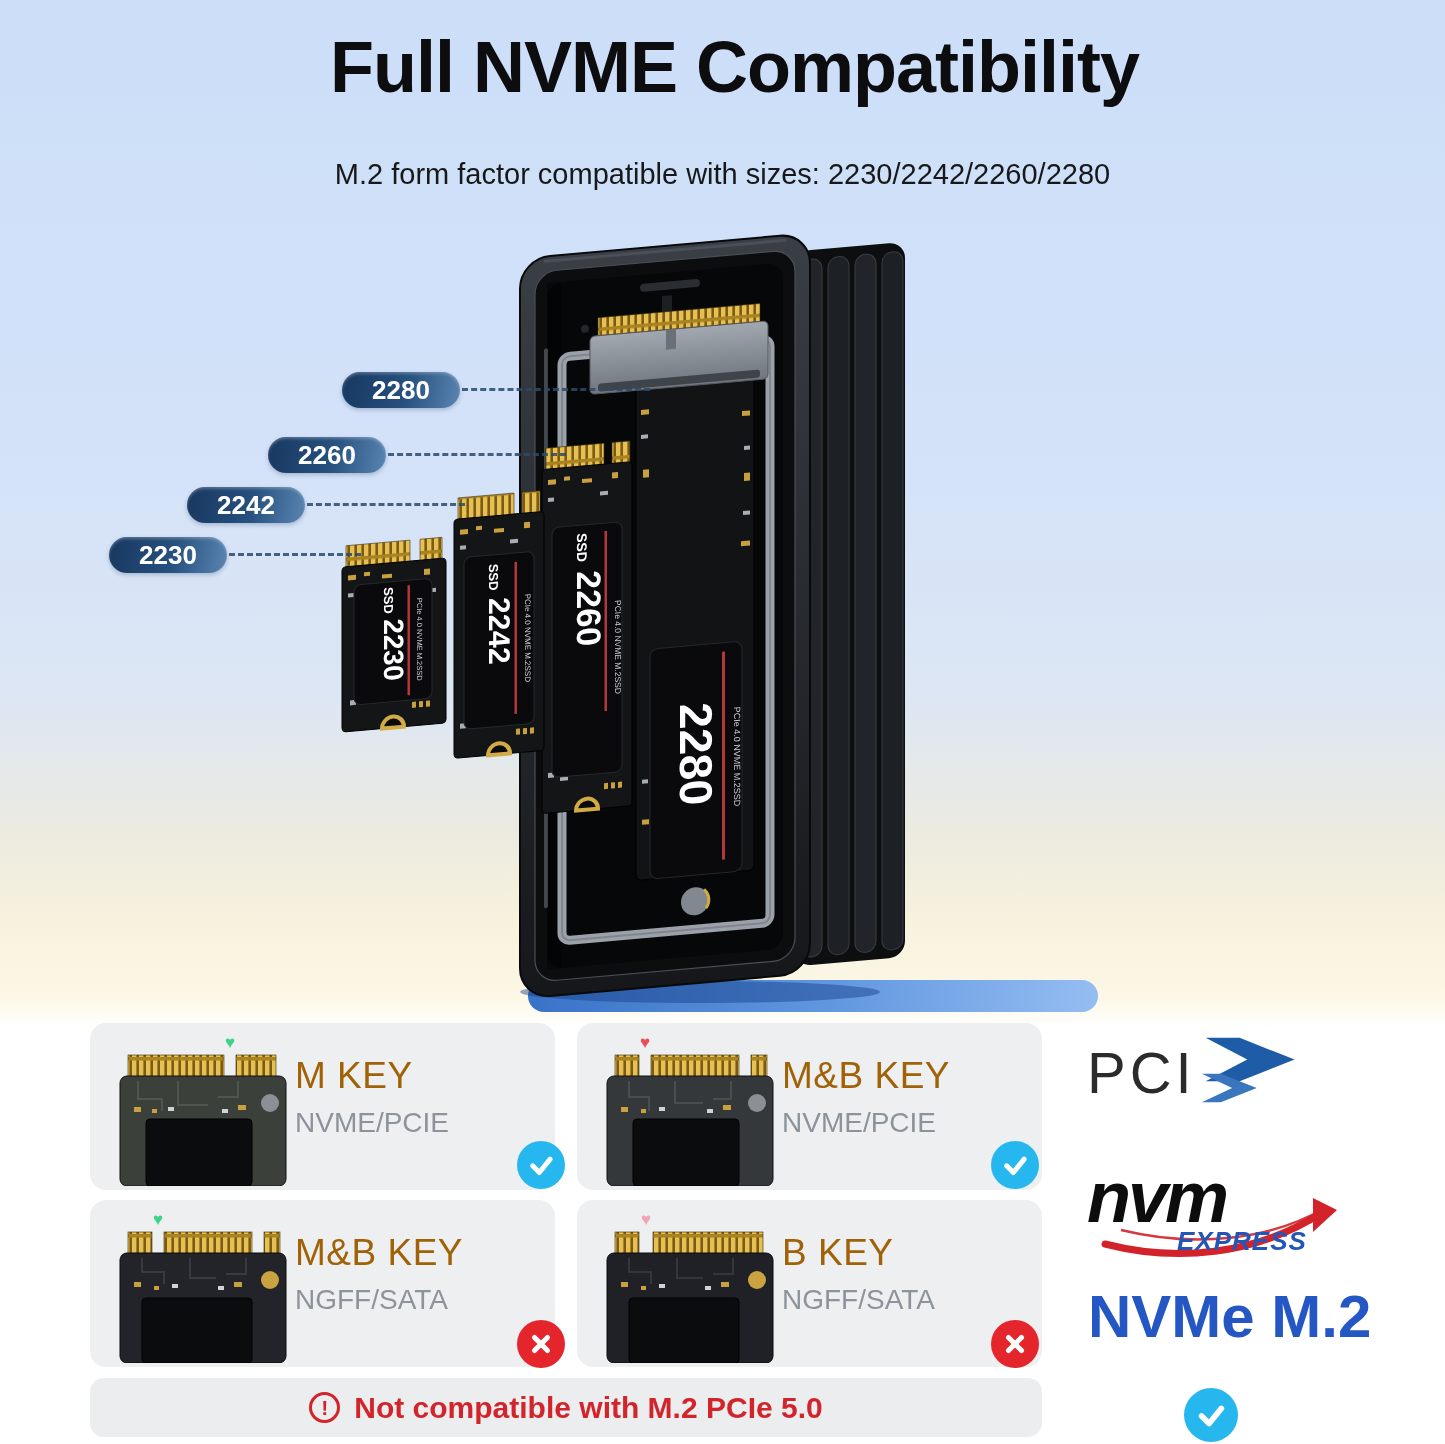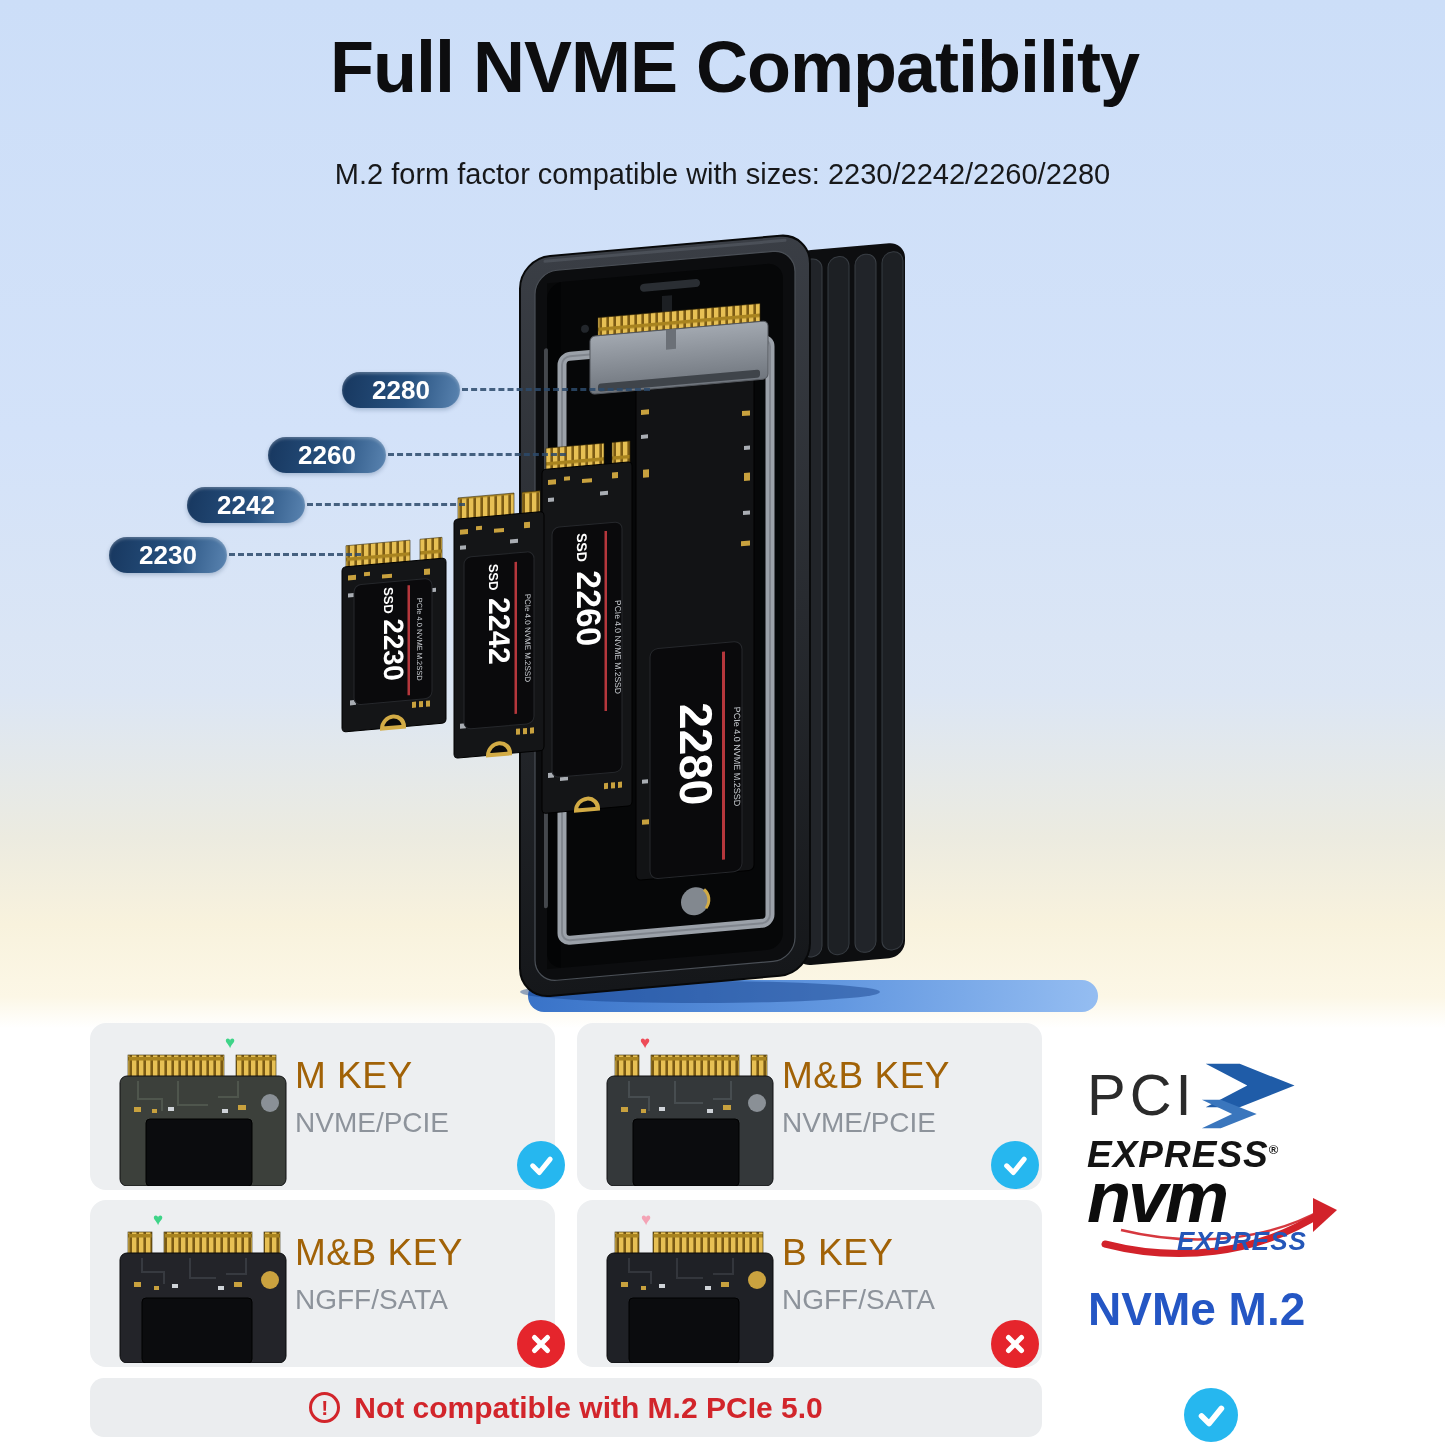--- a/index.html
+++ b/index.html
@@ -42,27 +42,27 @@
   .badge{position:absolute;width:48px;height:48px;border-radius:50%;display:flex;align-items:center;justify-content:center;}
   .badge.ok{background:#26b7ef;}
   .badge.no{background:#e5252c;}
   #badge-0{left:517px;top:1141px}
   #badge-1{left:991px;top:1141px}
   #badge-2{left:517px;top:1320px}
   #badge-3{left:991px;top:1320px}
   #badge-m2{left:1184px;top:1388px;width:54px;height:54px;}
   
   .pci{position:absolute;left:1087px;top:1030px;color:#232323;}
-  .pci-top{display:flex;align-items:center;margin-top:26px;}
+  .pci-top{display:flex;align-items:flex-end;}
   .pci-word{font-size:58px;font-weight:400;letter-spacing:4px;color:#2b2b2b;}
   .pci-arrow{margin-left:4px;margin-top:4px;}
   .pci-express{font-size:37px;font-weight:700;font-style:italic;color:#141414;letter-spacing:1px;margin-top:2px;}
   .pci-express .reg{font-size:13px;vertical-align:super;font-style:normal;}
   .nvmlogo{position:absolute;left:1085px;top:1178px;}
-  .nvme-m2{position:absolute;left:1088px;top:1282px;font-size:46px;font-weight:700;color:#2456c4;}
+  .nvme-m2{position:absolute;left:1088px;top:1282px;font-size:60px;font-weight:700;color:#2456c4;}
   
   .banner{position:absolute;left:90px;top:1378px;width:952px;height:59px;background:#ebedef;border-radius:14px;
     display:flex;align-items:center;justify-content:center;gap:14px;}
   .warn-icon{width:31px;height:31px;border:3px solid #d2252b;border-radius:50%;color:#d2252b;
     font-size:21px;font-weight:700;line-height:31px;text-align:center;box-sizing:border-box;line-height:26px;}
   .warn-text{font-size:30px;font-weight:700;color:#d2252b;text-align:center;}
 </style>
 </head>
 <body>
 
@@ -384,23 +384,20 @@
   </div>
 
   <div class="pci">
     <div class="pci-top">
       <span class="pci-word">PCI</span>
       <svg class="pci-arrow" width="104" height="72" viewBox="0 0 110 76">
         <path d="M6 4 H42 L100 27 L42 50 H6 L50 27 Z" fill="#1f5ca8"></path>
         <path d="M2 42 H22 L60 57 L22 72 H2 L34 57 Z" fill="#3a76bd"></path>
       </svg>
     </div>
-    <div class="pci-express">
-      <span>EXPRESS</span><span class="reg">®</span>
-    </div>
   </div>
 
   <svg class="nvmlogo" width="255" height="88" viewBox="0 0 255 88">
     <text x="2" y="44" font-size="72" font-weight="700" font-style="italic" letter-spacing="-3" fill="#0d0d0d">nvm</text>
     <path d="M20 66 C 90 84, 170 78, 238 34" stroke="#d2222a" stroke-width="7" fill="none" stroke-linecap="round"></path>
     <path d="M36 52 C 110 70, 185 62, 240 30" stroke="#d2222a" stroke-width="2.5" fill="none" opacity="0.9"></path>
     <polygon points="228,20 252,32 228,54" fill="#d2222a"></polygon>
     <text x="92" y="72" font-size="26" font-weight="700" font-style="italic" letter-spacing="1" fill="#2456b8">EXPRESS</text>
   </svg>
 

